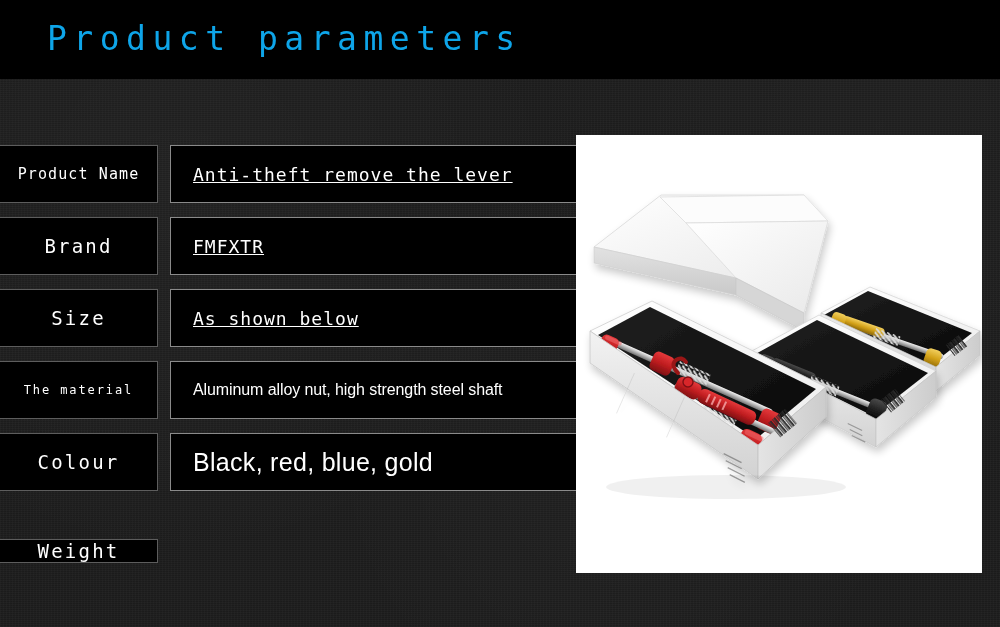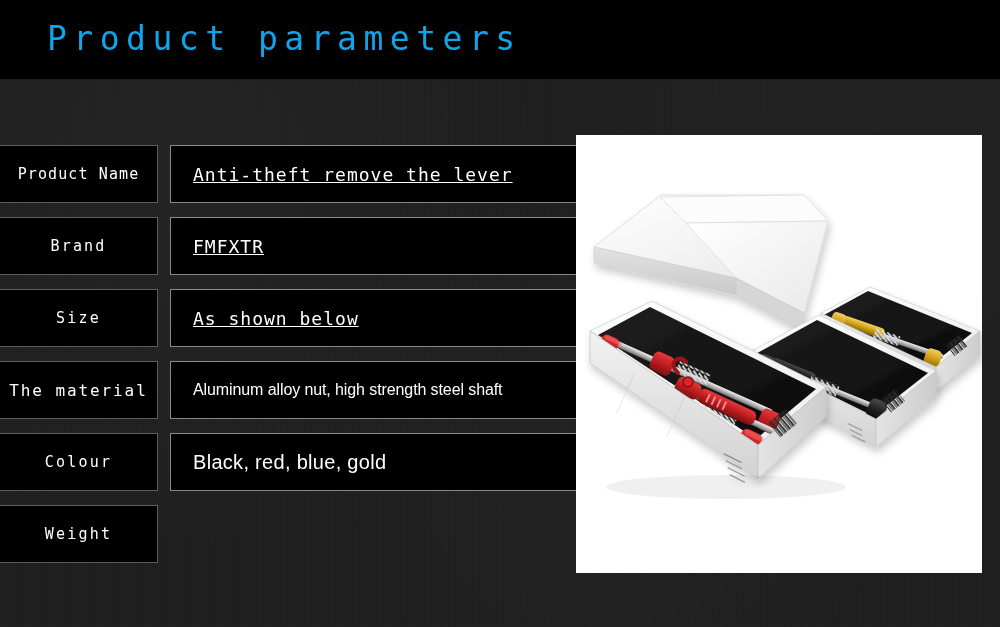--- a/index.html
+++ b/index.html
@@ -60,59 +60,59 @@
     top: 145px;
     width: 632px;
     z-index: 2;
   }
   .spec-row {
     display: flex;
     align-items: stretch;
     height: 58px;
     margin-bottom: 14px;
   }
-  .spec-row:last-child { margin-bottom: 0; }
+  .spec-row:last-child { margin-bottom: 0; align-items: flex-end; }
 
   .spec-label {
     width: 158px;
     flex: 0 0 158px;
     background: #000000;
     border: 1px solid #5d5d5d;
     border-left: none;
     display: flex;
     align-items: center;
     justify-content: center;
     color: #ffffff;
     font-family: "DejaVu Sans Mono", monospace;
-    font-size: 15px;
+    font-size: 19px;
     letter-spacing: 2.2px;
     white-space: nowrap;
     overflow: hidden;
   }
   .spec-label.small {
     font-size: 15px;
     letter-spacing: 1.1px;
   }
   .spec-label.mid {
-    font-size: 16px;
+    font-size: 12px;
     letter-spacing: 1.9px;
   }
 
   .spec-gap { flex: 0 0 12px; }
 
   .spec-value {
     flex: 1 1 auto;
     background: #000000;
     border: 1px solid #8a8a8a;
     display: flex;
     align-items: center;
     padding-left: 22px;
     color: #ffffff;
     font-family: "Liberation Sans", sans-serif;
-    font-size: 20px;
+    font-size: 25px;
     letter-spacing: 0.3px;
     white-space: nowrap;
     overflow: hidden;
   }
   .spec-value.mono {
     font-family: "DejaVu Sans Mono", monospace;
     font-size: 18px;
     letter-spacing: 1px;
     text-decoration: underline;
   }

